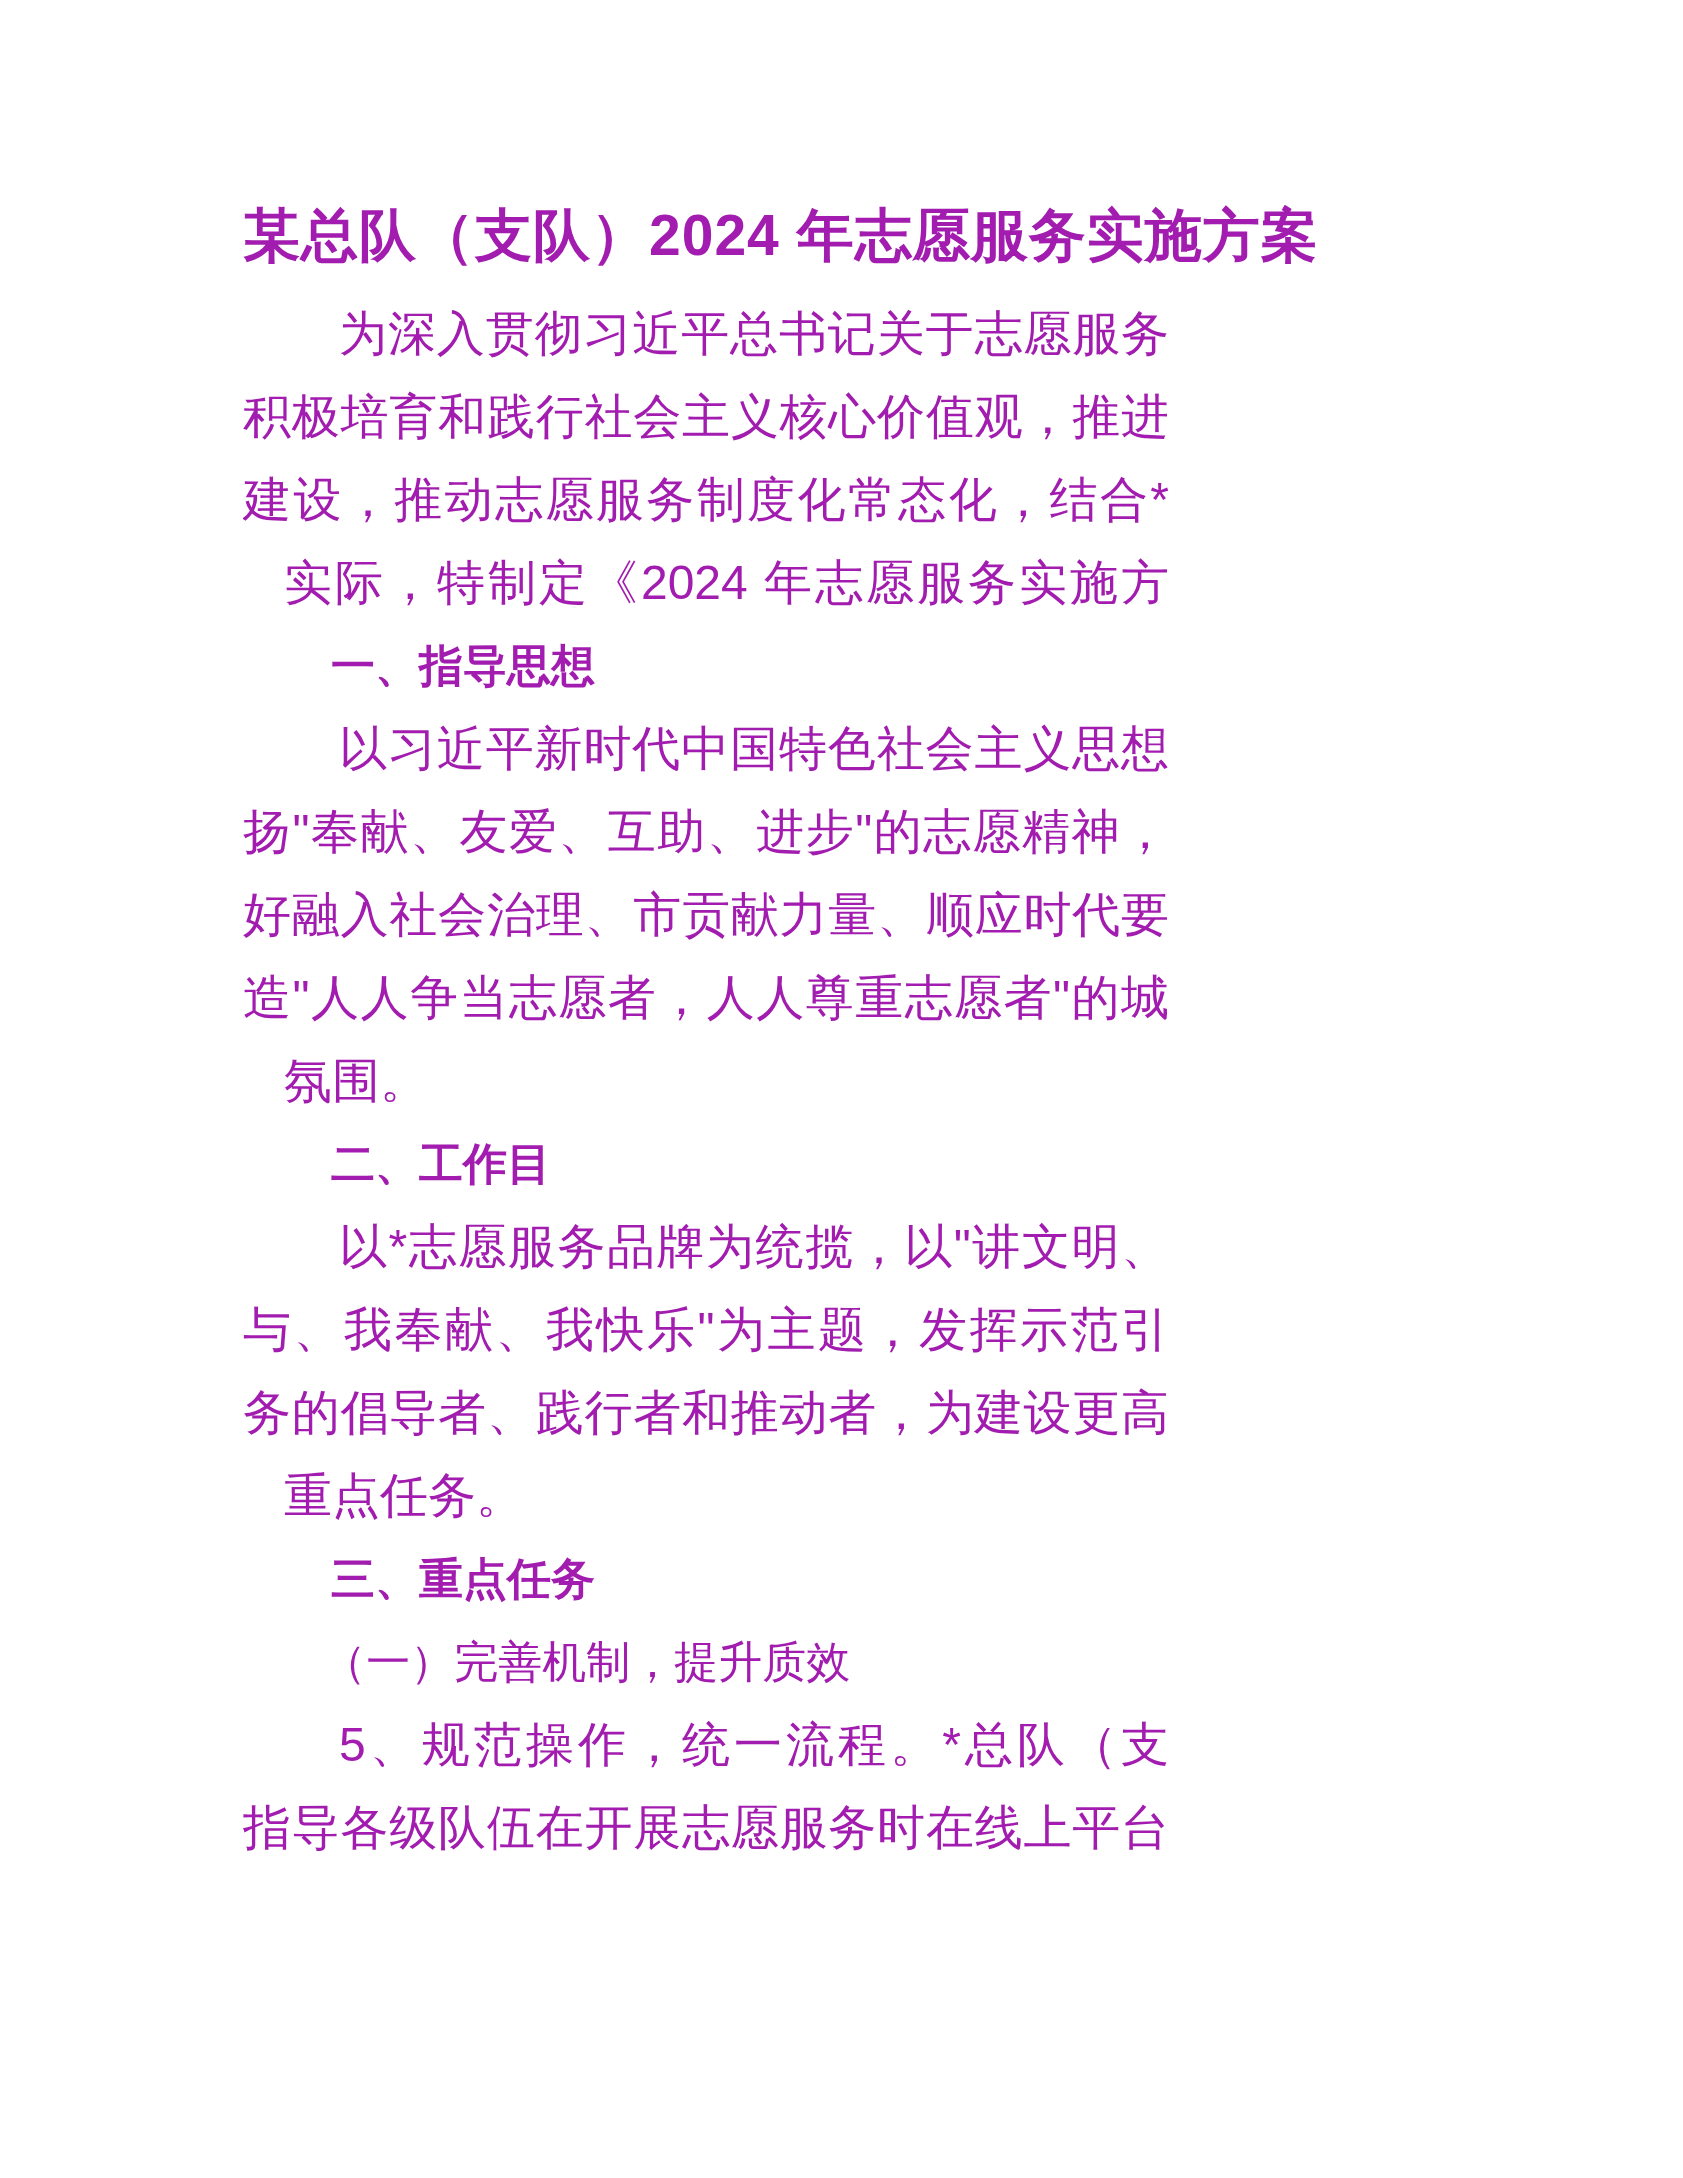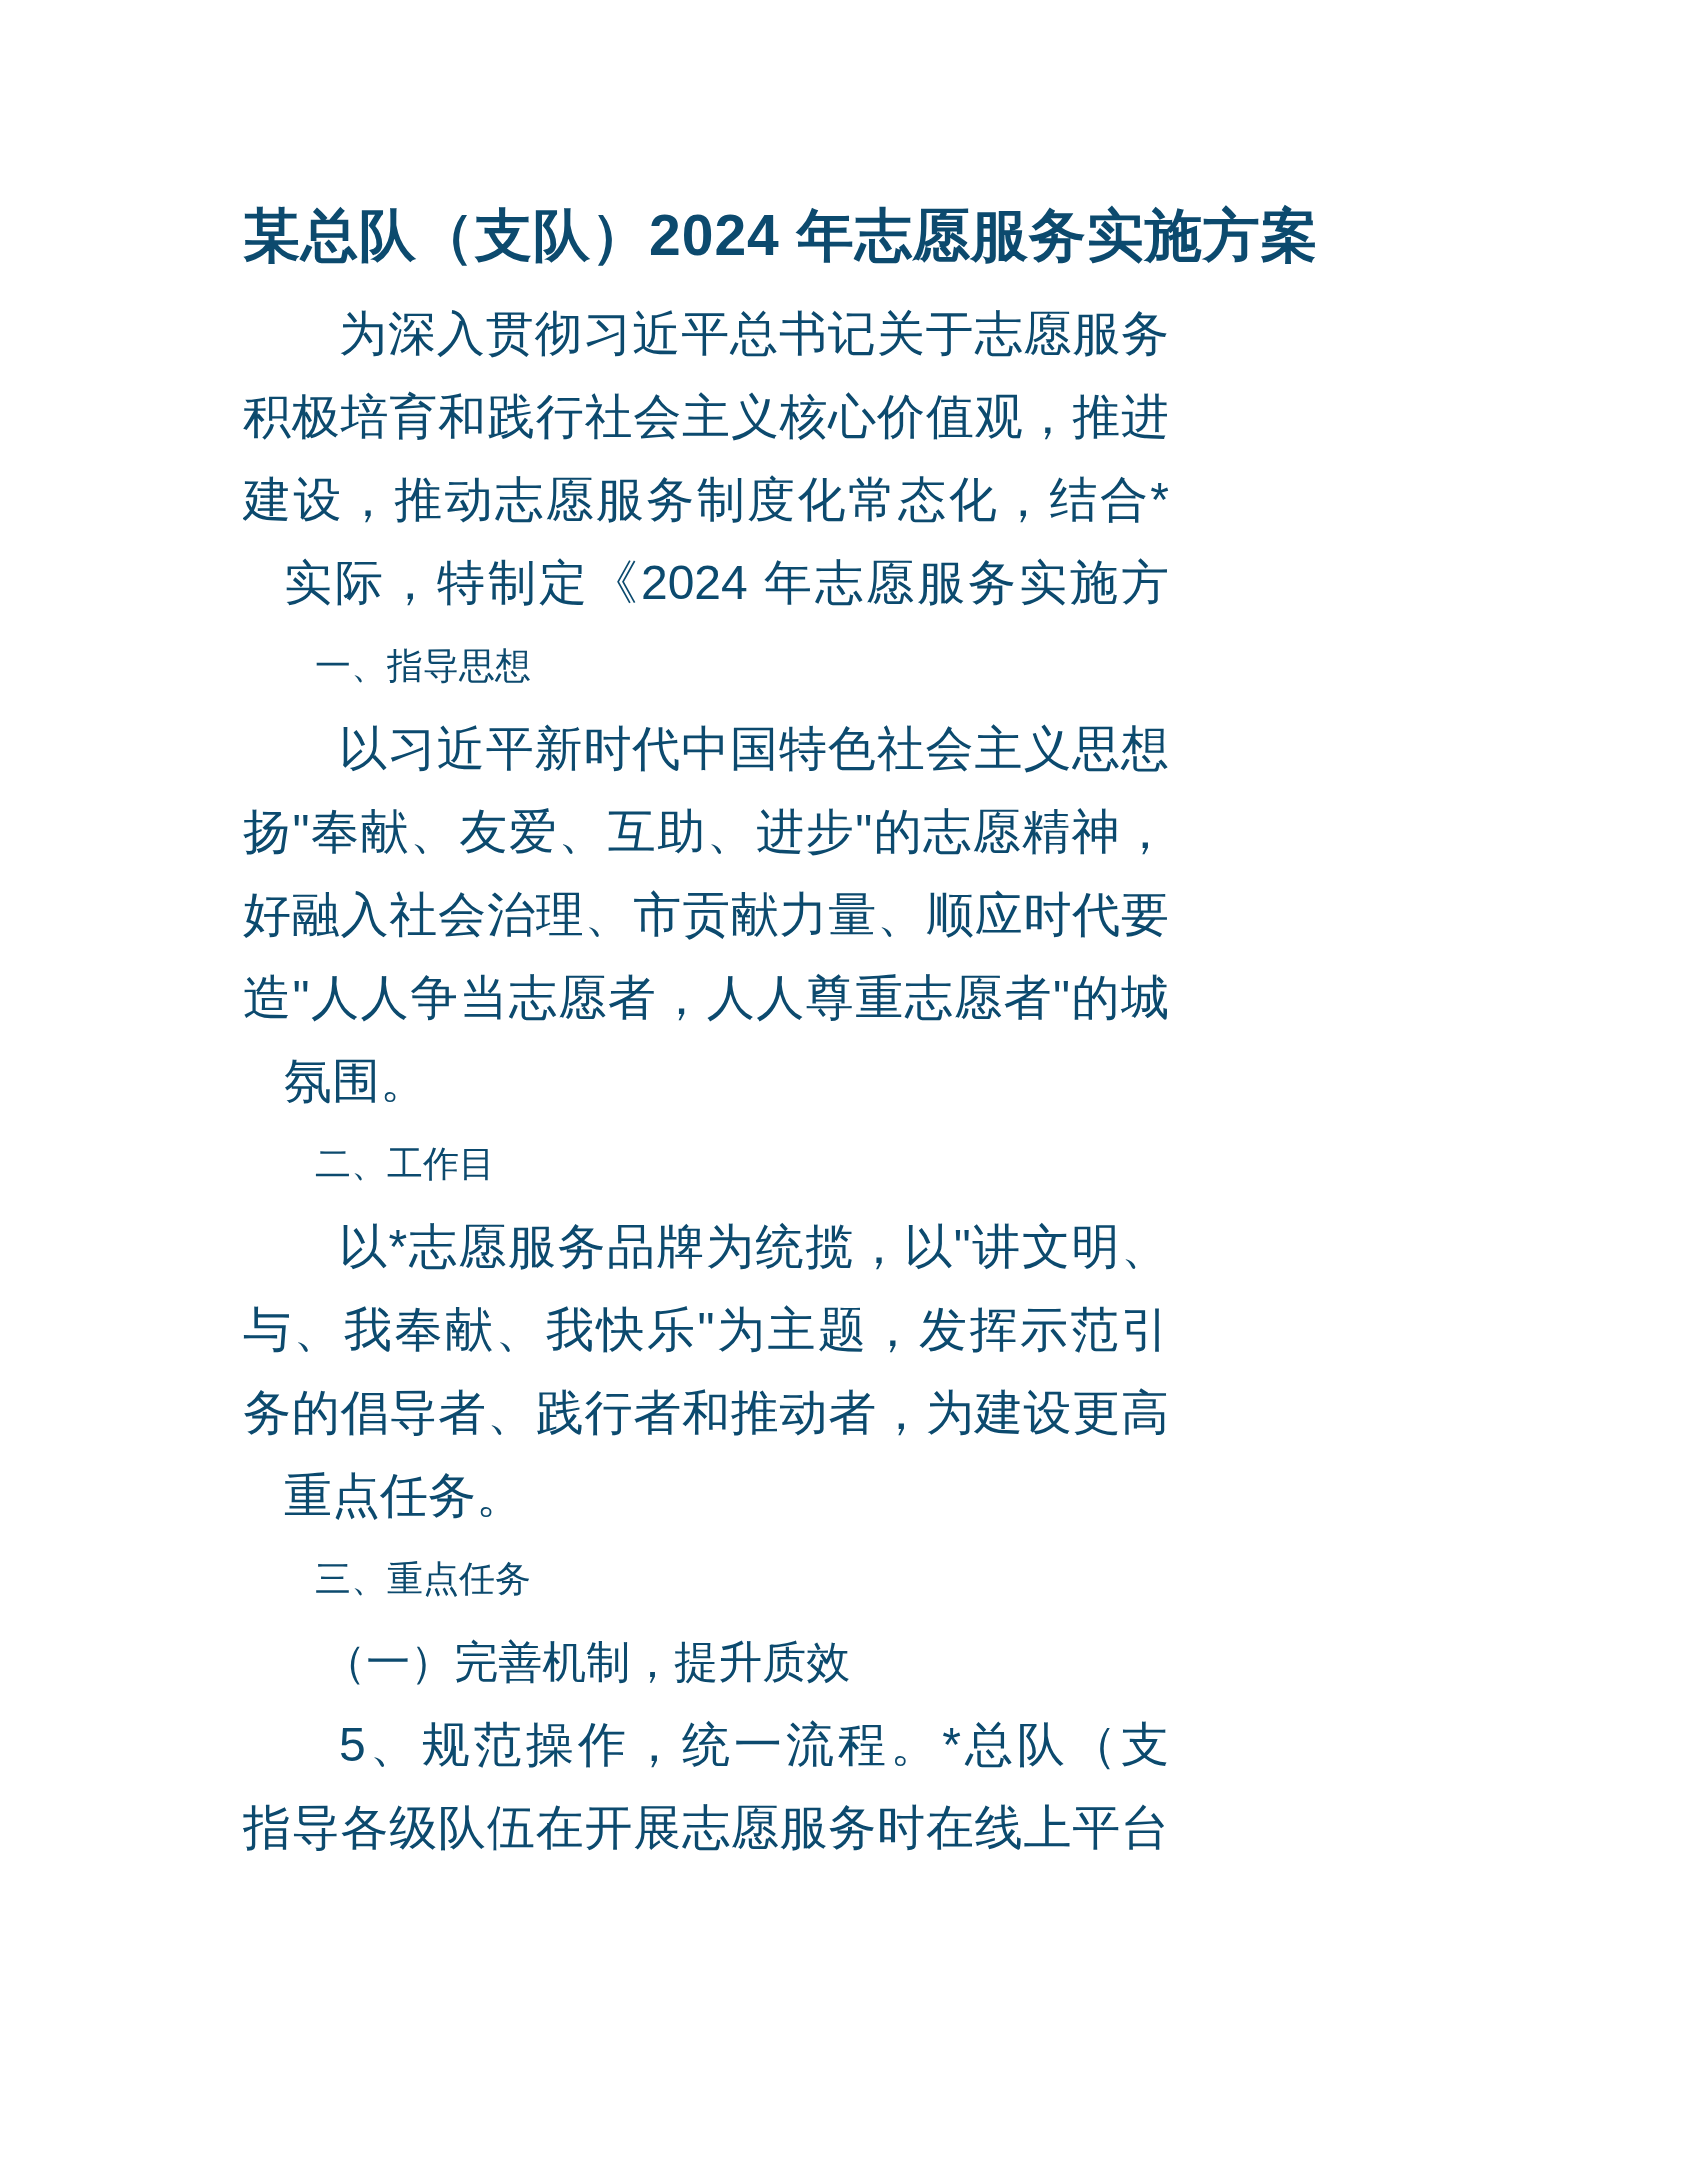--- a/index.html
+++ b/index.html
@@ -5,21 +5,21 @@
   html, body {
     margin: 0;
     padding: 0;
     background: #ffffff;
   }
   .page {
     position: relative;
     width: 1412px;
     height: 2178px;
     background: #ffffff;
-    color: #0c4a6e;
+    color: #a21caf;
     font-family: "Liberation Sans", sans-serif;
     overflow: hidden;
     box-sizing: border-box;
     padding: 190px 243px 0 243px;
   }
   .title {
     margin: 0 0 11px 0;
     font-size: 57px;
     font-weight: bold;
     line-height: 91px;
@@ -39,26 +39,26 @@
     text-align-last: justify;
   }
   .line.indent {
     text-indent: 2em;
   }
   .line.end {
     text-align-last: left;
     margin-left: 41px;
   }
   .heading {
-    font-size: 36px;
+    font-size: 44px;
     line-height: 83px;
     height: 83px;
     overflow: hidden;
     text-indent: 2em;
-    font-weight: normal;
+    font-weight: bold;
   }
   .subheading {
     font-size: 44px;
     line-height: 83px;
     height: 83px;
     overflow: hidden;
     text-indent: 1.8em;
     font-weight: normal;
   }
 </style>

